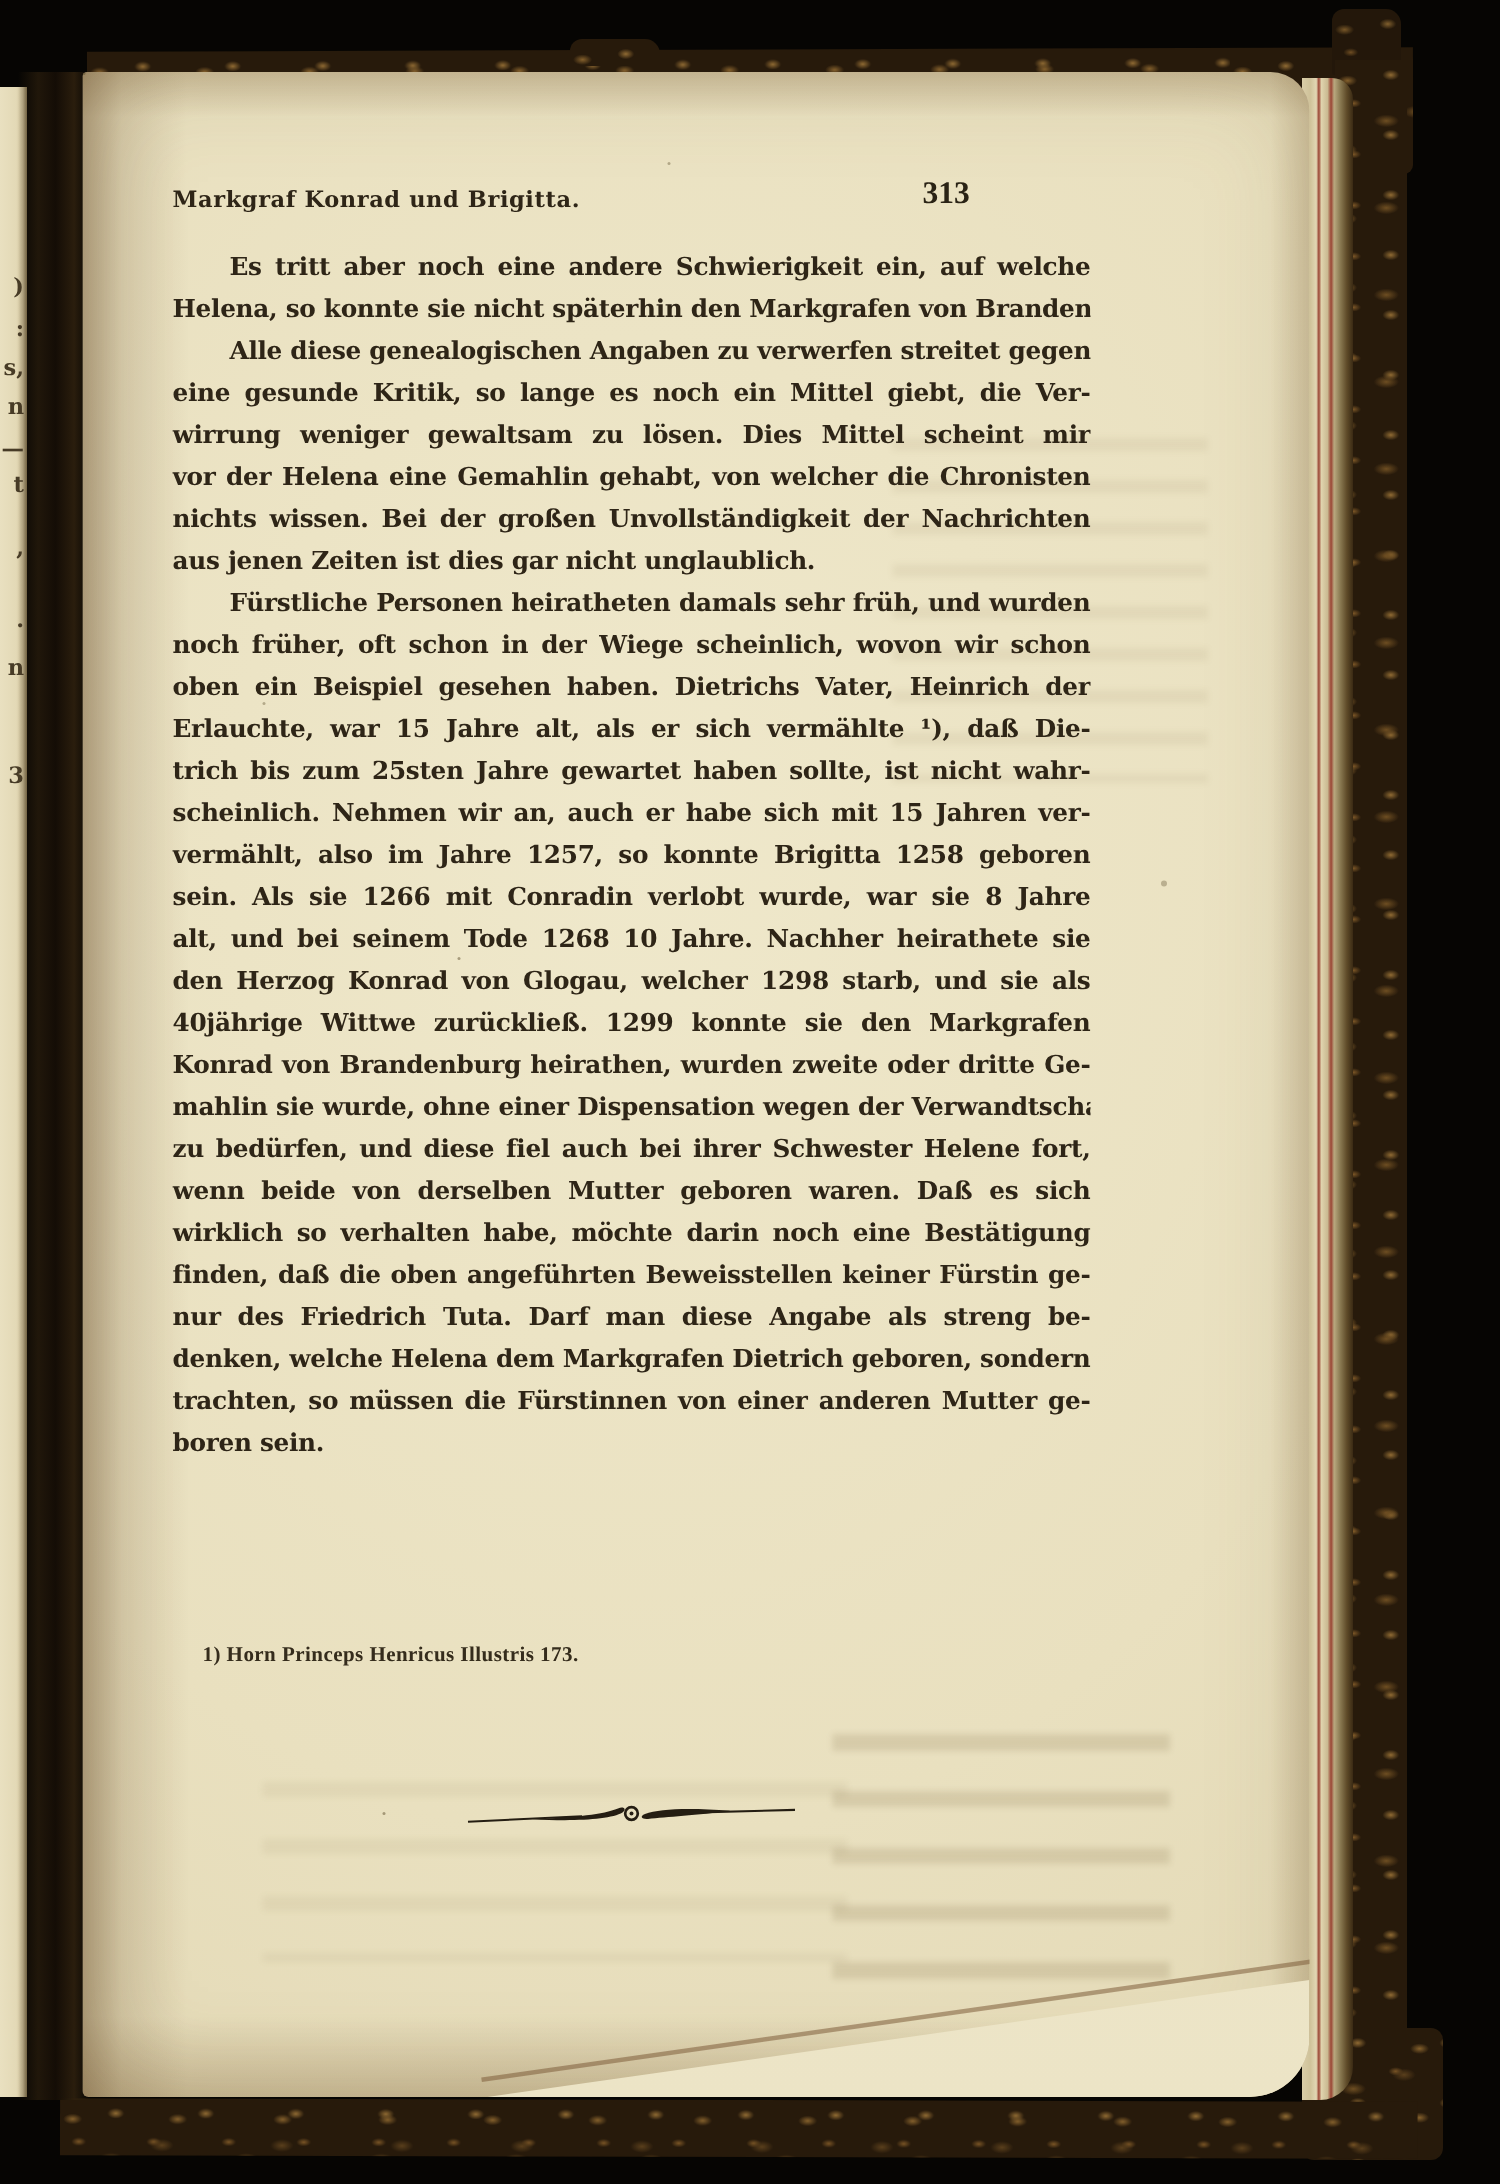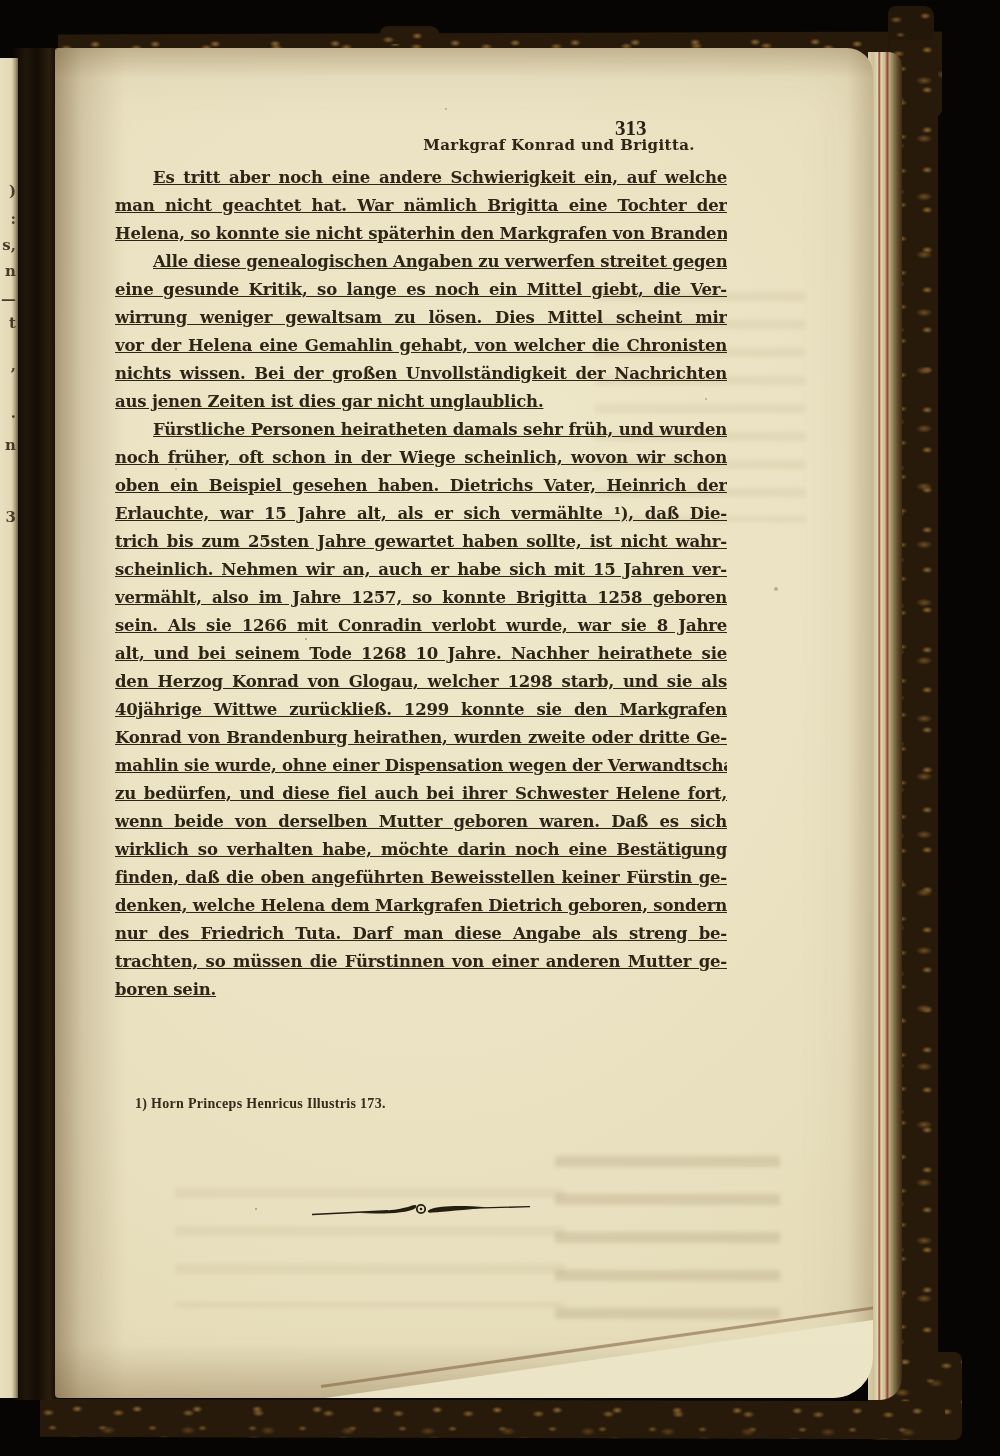--- a/index.html
+++ b/index.html
@@ -74,29 +74,29 @@
     background:rgba(125,92,58,.55);transform:rotate(-8.1deg);transform-origin:left center;}
 
   
   .specks{left:0;top:0;width:2px;height:2px;border-radius:50%;background:rgba(95,80,48,.55);
     box-shadow: 250px 590px 0 rgba(95,80,48,.5), 460px 830px 0 rgba(95,80,48,.45),
       650px 350px 0 rgba(95,80,48,.4), 200px 1160px 0 rgba(95,80,48,.5),
       590px 1370px 0 rgba(95,80,48,.45), 720px 540px 0 1px rgba(95,80,48,.35),
       120px 420px 0 rgba(95,80,48,.4), 390px 60px 0 rgba(95,80,48,.4);}
 
   
-  .running-title{left:60px;top:76px;width:580px;text-align:right;
-    font:bold 15px "DejaVu Serif",serif;letter-spacing:.4px;color:#2e2517;margin-top:12px;}
+  .running-title{left:60px;top:76px;width:580px;text-align:left;
+    font:bold 15px "DejaVu Serif",serif;letter-spacing:.4px;color:#2e2517;}
   .page-number{left:560px;top:68px;width:110px;text-align:left;
     font:bold 21px "Liberation Serif",serif;color:#2a2315;}
   .bodytext{left:60px;top:120px;width:612px;position:absolute;}
   .para{position:relative;}
   .line{position:relative;height:28px;line-height:28px;white-space:nowrap;overflow:hidden;
     font:bold 16.5px "DejaVu Serif",serif;letter-spacing:-0.2px;color:#2e2517;
-    text-align:justify;text-align-last:justify;text-decoration:underline;}
+    text-align:justify;text-align-last:justify;}
   .line.first{text-indent:38px;}
   .line.last{text-align-last:left;}
   .footnote{left:80px;top:1048px;width:520px;
     font:bold 14px "Liberation Serif",serif;letter-spacing:.3px;color:#352c1c;}
   .ornament{left:255px;top:1150px;width:222px;height:26px;}
 </style>
 </head>
 <body>
 
 <div class="stage">
@@ -131,21 +131,20 @@
     <div class="showthru st-b"></div>
     <div class="showthru st-c"></div>
     <div class="specks"></div>
 
     <div class="running-title">Markgraf Konrad und Brigitta.</div>
     <div class="page-number">313</div>
 
     <div class="bodytext">
         <div class="para">
           <div class="line first">Es tritt aber noch eine andere Schwierigkeit ein, auf welche</div>
-          <div class="line">man nicht geachtet hat. War nämlich Brigitta eine Tochter der</div>
           <div class="line">Helena, so konnte sie nicht späterhin den Markgrafen von Branden-</div>
         </div>
         <div class="para">
           <div class="line first">Alle diese genealogischen Angaben zu verwerfen streitet gegen</div>
           <div class="line">eine gesunde Kritik, so lange es noch ein Mittel giebt, die Ver-</div>
           <div class="line">wirrung weniger gewaltsam zu lösen. Dies Mittel scheint mir</div>
           <div class="line">vor der Helena eine Gemahlin gehabt, von welcher die Chronisten</div>
           <div class="line">nichts wissen. Bei der großen Unvollständigkeit der Nachrichten</div>
           <div class="line last">aus jenen Zeiten ist dies gar nicht unglaublich.</div>
         </div>
@@ -160,22 +159,22 @@
           <div class="line">sein. Als sie 1266 mit Conradin verlobt wurde, war sie 8 Jahre</div>
           <div class="line">alt, und bei seinem Tode 1268 10 Jahre. Nachher heirathete sie</div>
           <div class="line">den Herzog Konrad von Glogau, welcher 1298 starb, und sie als</div>
           <div class="line">40jährige Wittwe zurückließ. 1299 konnte sie den Markgrafen</div>
           <div class="line">Konrad von Brandenburg heirathen, wurden zweite oder dritte Ge-</div>
           <div class="line">mahlin sie wurde, ohne einer Dispensation wegen der Verwandtschaft</div>
           <div class="line">zu bedürfen, und diese fiel auch bei ihrer Schwester Helene fort,</div>
           <div class="line">wenn beide von derselben Mutter geboren waren. Daß es sich</div>
           <div class="line">wirklich so verhalten habe, möchte darin noch eine Bestätigung</div>
           <div class="line">finden, daß die oben angeführten Beweisstellen keiner Fürstin ge-</div>
+          <div class="line">nur des Friedrich Tuta. Darf man diese Angabe als streng be-</div>
           <div class="line">denken, welche Helena dem Markgrafen Dietrich geboren, sondern</div>
-          <div class="line">nur des Friedrich Tuta. Darf man diese Angabe als streng be-</div>
           <div class="line">trachten, so müssen die Fürstinnen von einer anderen Mutter ge-</div>
           <div class="line last">boren sein.</div>
         </div>
       </div>
 
     <div class="footnote">1) Horn Princeps Henricus Illustris 173.</div>
 
     <svg class="ornament" viewBox="0 0 222 26" xmlns="http://www.w3.org/2000/svg">
       <path d="M2,16.5 L78,12.8" stroke="#241d12" stroke-width="1.4" fill="none"></path>
       <path d="M144,10.6 L220,8.6" stroke="#241d12" stroke-width="1.4" fill="none"></path>

